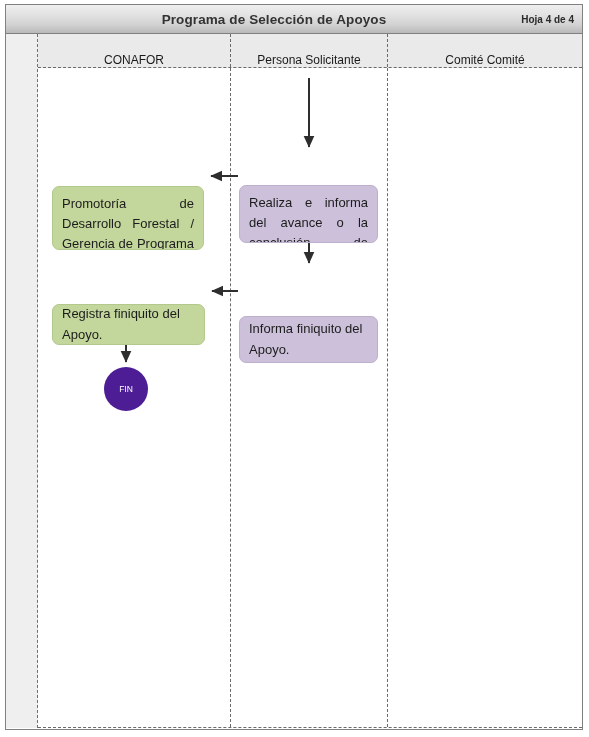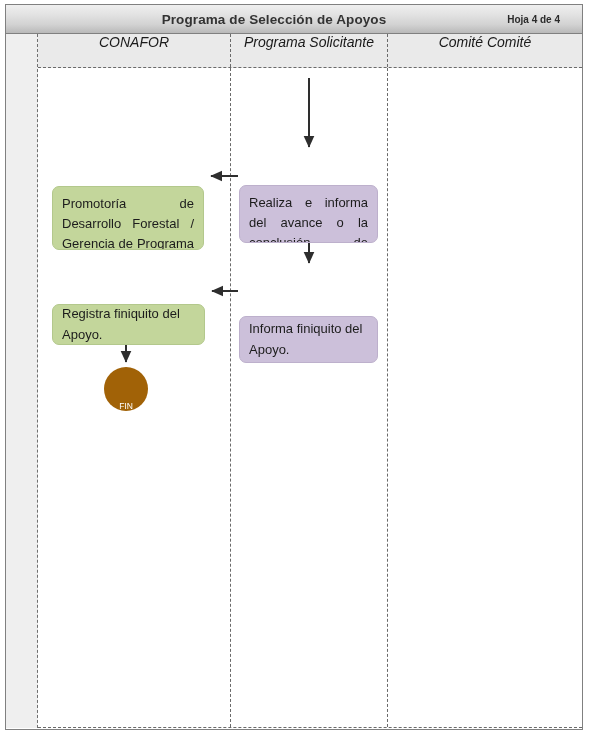--- a/index.html
+++ b/index.html
@@ -52,21 +52,21 @@
     font-size: 13.5px;
     font-weight: bold;
     color: #333333;
     letter-spacing: 0.1px;
     padding-left: 70px;
     box-sizing: border-box;
   }
   .titlebar-sheet {
     width: 110px;
     text-align: right;
-    padding-right: 22px;
+    padding-right: 8px;
     font-size: 10px;
     font-weight: bold;
     color: #2b2b2b;
     box-sizing: border-box;
   }
 
   
   .gutter {
     position: absolute;
     left: 6px;
@@ -85,27 +85,26 @@
     top: 34px;
     width: 544px;
     height: 34px;
     background: #eaeaea;
     border-bottom: 1px dashed #6a6a6a;
     box-sizing: border-box;
     display: flex;
   }
   .lane-header {
     display: flex;
-    align-items: flex-start;
+    align-items: flex-end;
     justify-content: center;
-    font-size: 14px;
+    font-size: 12px;
     color: #1a1a1a;
     box-sizing: border-box;
     height: 100%;
-    font-style: italic;
   }
   .lane-header.h1 { width: 193px; border-right: 1px dashed #6a6a6a; }
   .lane-header.h2 { width: 157px; border-right: 1px dashed #6a6a6a; }
   .lane-header.h3 { width: 194px; }
 
   
   .lane-body-row {
     position: absolute;
     left: 38px;
     top: 68px;
@@ -174,23 +173,23 @@
   }
 
   
   #node-fin {
     position: absolute;
     left: 104px;
     top: 367px;
     width: 44px;
     height: 44px;
     border-radius: 50%;
-    background: #a16207;
-    display: flex;
-    align-items: flex-end;
+    background: #4c1d95;
+    display: flex;
+    align-items: center;
     justify-content: center;
     color: #ffffff;
     font-size: 8.5px;
   }
 </style>
 </head>
 <body>
 
 <div id="page">
 
@@ -201,21 +200,21 @@
     <div class="titlebar-sheet">Hoja 4 de 4</div>
   </div>
 
   <div class="gutter"></div>
 
   <div class="lane-header-row">
     <div class="lane-header h1">
       <span>CONAFOR</span>
     </div>
     <div class="lane-header h2">
-      <span>Programa Solicitante</span>
+      <span>Persona Solicitante</span>
     </div>
     <div class="lane-header h3">
       <span>Comité Comité</span>
     </div>
   </div>
 
   <div class="lane-body-row">
     <div class="lane-body b1"></div>
     <div class="lane-body b2"></div>
     <div class="lane-body b3"></div>

